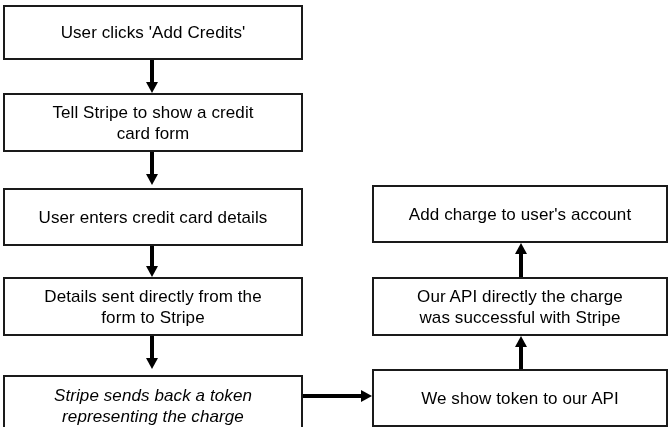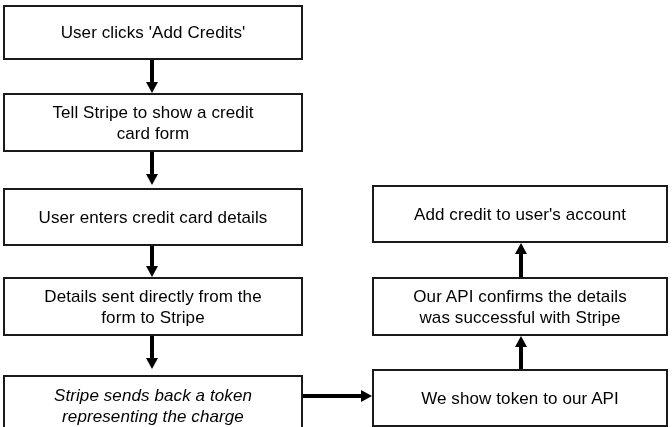--- a/index.html
+++ b/index.html
@@ -104,23 +104,23 @@
       </div>
       <div class="node" style="left: 3px; top: 277px; width: 300px; height: 59px; border-color: rgb(26, 26, 26); background: rgb(255, 255, 255);">
         <span class="node-label">Details sent directly from the
 form to Stripe</span>
       </div>
       <div class="node" style="left: 3px; top: 375px; width: 300px; height: 62px; border-color: rgb(26, 26, 26); background: rgb(255, 255, 255); font-style: italic;">
         <span class="node-label">Stripe sends back a token
 representing the charge</span>
       </div>
       <div class="node" style="left: 372px; top: 185px; width: 296px; height: 58px; border-color: rgb(26, 26, 26); background: rgb(255, 255, 255);">
-        <span class="node-label">Add credit to user's account</span>
+        <span class="node-label">Add charge to user's account</span>
       </div>
       <div class="node" style="left: 372px; top: 277px; width: 296px; height: 59px; border-color: rgb(26, 26, 26); background: rgb(255, 255, 255);">
-        <span class="node-label">Our API confirms the details
+        <span class="node-label">Our API directly the charge
 was successful with Stripe</span>
       </div>
       <div class="node" style="left: 372px; top: 369px; width: 296px; height: 58px; border-color: rgb(26, 26, 26); background: rgb(255, 255, 255);">
         <span class="node-label">We show token to our API</span>
       </div>
     </div>
 </div>
 
 </body></html>

